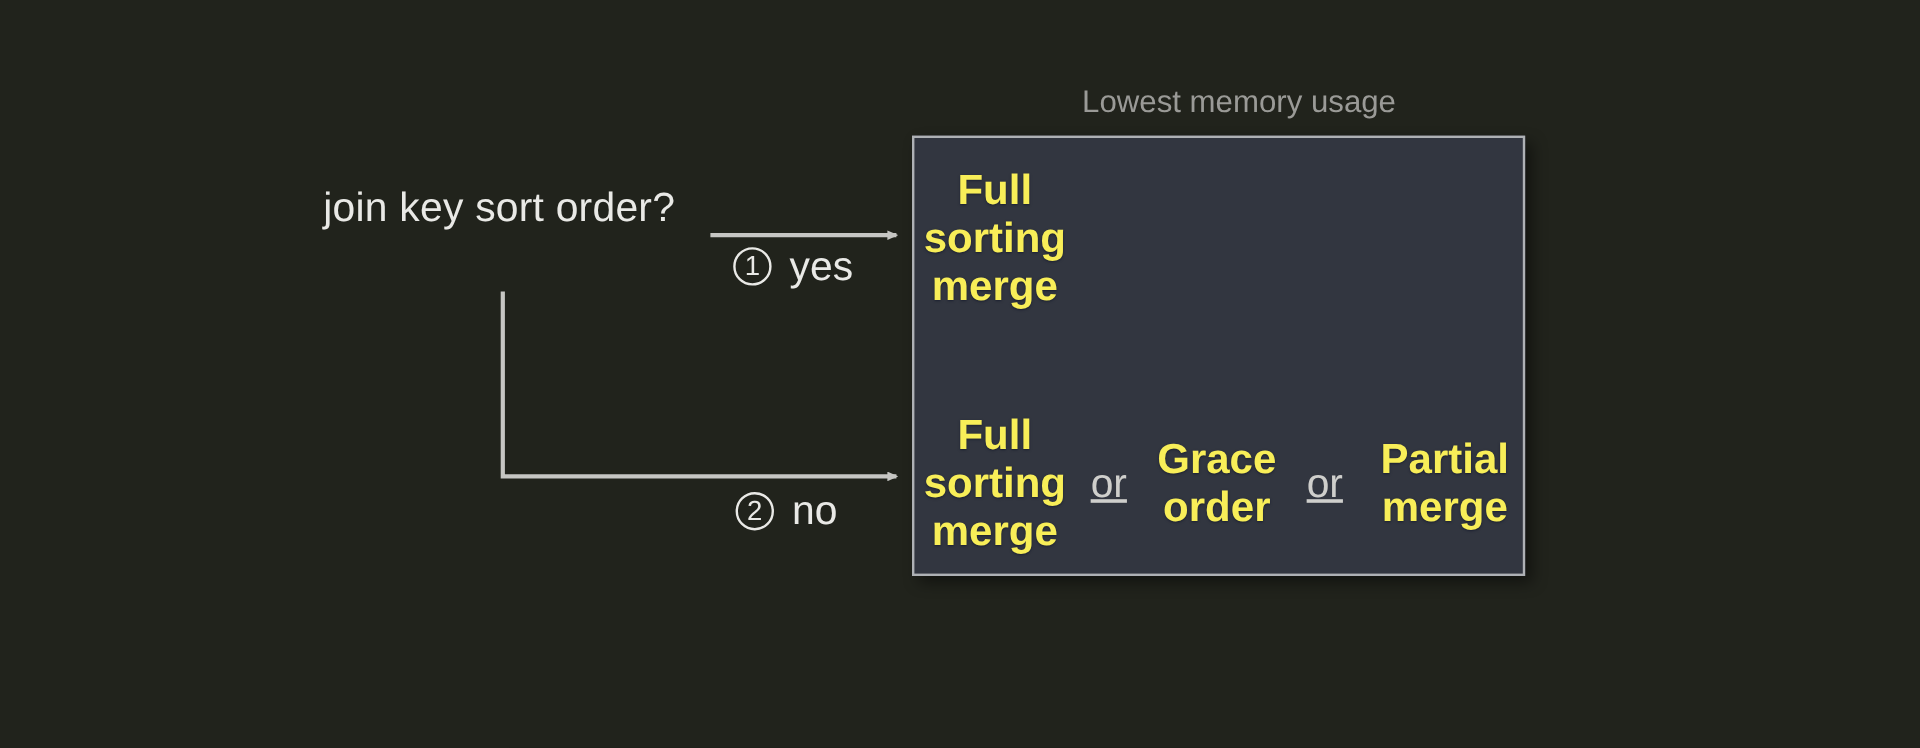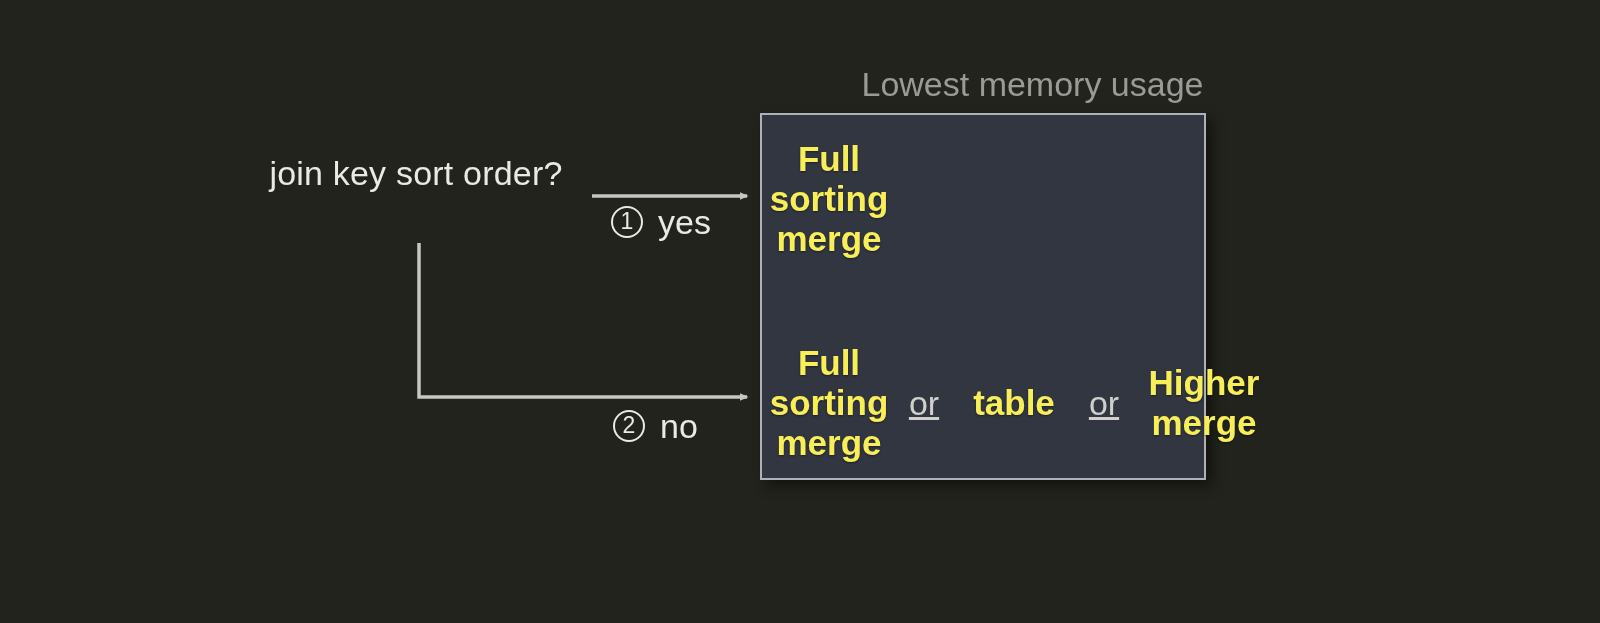--- a/index.html
+++ b/index.html
@@ -52,30 +52,30 @@
     line-height: 1;
     padding-bottom: 1px;
     box-sizing: border-box;
   }
   .mem-label {
     position: absolute;
     left: 760px;
     width: 545px;
     text-align: center;
     color: var(--memory-label, #9a9a97);
-    font-size: 34px;
+    font-size: 26px;
     line-height: 36px;
   }
   .mem-label.top    { top: 66px; }
   .mem-label.bottom { top: 488px; }
   .algo-box {
     position: absolute;
     left: 760px;
     top: 113px;
-    width: 446px;
+    width: 511px;
     height: 367px;
     box-sizing: border-box;
     background: var(--box-fill, #323640);
     border: 2px solid var(--box-border, #aeb1b5);
     box-shadow: 6px 6px 12px rgba(0,0,0,0.45);
   }
   .option {
     color: var(--option-text, #f8ee58);
     font-weight: 700;
     font-size: 35px;
@@ -149,25 +149,26 @@
     </div>
 
     <div class="row2">
       <div class="option opt-a">
         <div>Full</div>
         <div>sorting</div>
         <div>merge</div>
       </div>
       <div class="or-sep">or</div>
       <div class="option opt-b">
-        <div>table</div>
+        <div>Grace</div>
+        <div>order</div>
       </div>
       <div class="or-sep">or</div>
       <div class="option opt-c">
-        <div>Higher</div>
+        <div>Partial</div>
         <div>merge</div>
       </div>
     </div>
 
   </div>
 
 
 </div>
 
 </body></html>

